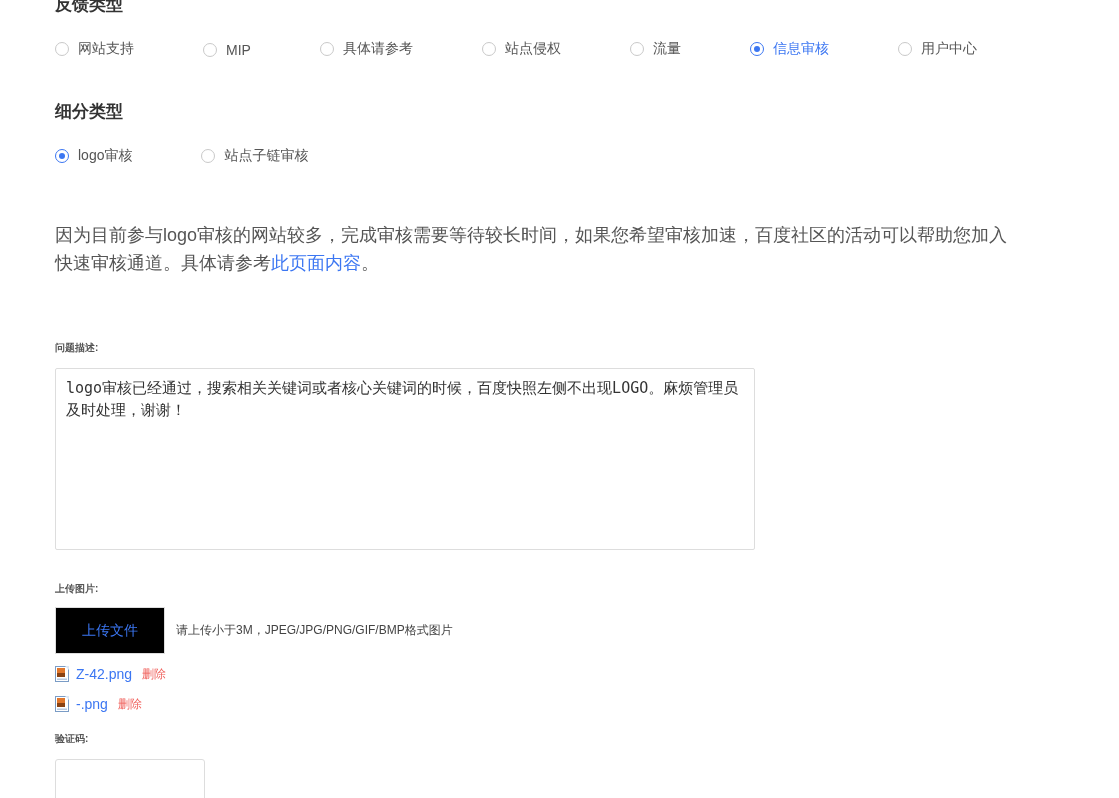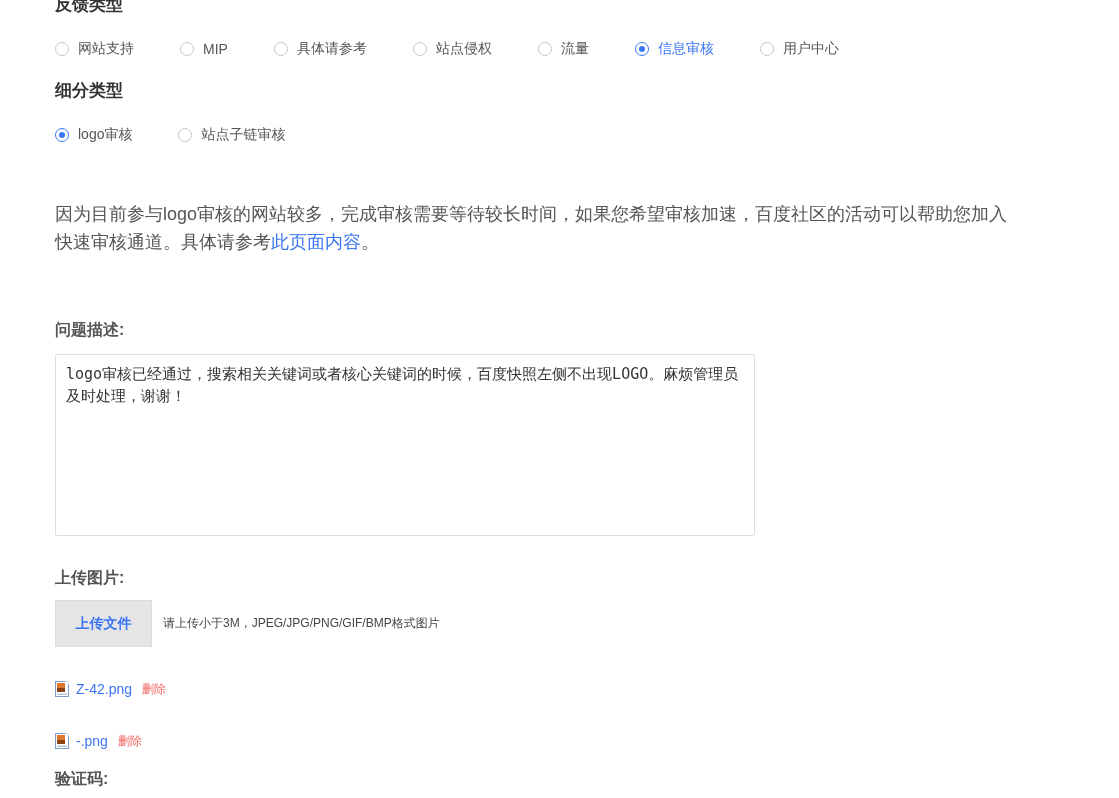--- a/index.html
+++ b/index.html
@@ -9,53 +9,53 @@
     --body:#555555;
     --border:#DDDDDD;
   }
   *{box-sizing:border-box;margin:0;padding:0;}
   html,body{width:1119px;height:798px;overflow:hidden;background:#fff;
     font-family:"Liberation Sans",sans-serif;}
   .page{padding-left:55px;position:relative;width:1119px;height:798px;}
 
   .section-title{font-size:17px;font-weight:bold;color:var(--heading);}
   .title-top{margin-top:-7px;}          
-  .title-sub{margin-top:21px;}
+  .title-sub{margin-top:42px;}
 
-  .options-row{display:flex;align-items:center;margin-top:24px;}
+  .options-row{display:flex;align-items:flex-end;margin-top:24px;gap:23px;}
   .option{display:inline-flex;align-items:center;margin-right:46px;cursor:pointer;}
   .radio{width:14px;height:14px;border:1px solid #c9c9c9;border-radius:50%;
     background:#fff;margin-right:9px;position:relative;flex:0 0 auto;}
   .option.checked .radio{border-color:var(--blue);}
   .option.checked .radio::after{content:"";position:absolute;left:3px;top:3px;
     width:6px;height:6px;border-radius:50%;background:var(--blue);}
   .opt-label{font-size:14px;color:var(--body);}
   .group1 .option.checked .opt-label{color:var(--blue);}
 
   .notice{margin-top:56px;font-size:18px;color:var(--body);line-height:28px;
     max-width:960px;}
   .notice a{color:var(--blue);text-decoration:none;cursor:pointer;}
 
-  .field-label{font-size:16px;font-weight:bold;color:var(--body);}
+  .field-label{font-size:10px;font-weight:bold;color:var(--body);}
   .label-problem{margin-top:64px;}
   .label-upload{margin-top:32px;}
   .label-captcha{margin-top:18px;}
 
   .problem-textarea{display:block;margin-top:13px;width:700px;height:182px;
     border:1px solid var(--border);border-radius:2px;padding:8px 10px;
     font-family:"DejaVu Sans Mono","Liberation Mono",monospace;
     font-size:15px;line-height:22px;color:#333;resize:none;outline:none;background:#fff;}
 
   .upload-row{display:flex;align-items:center;margin-top:11px;}
-  .upload-btn{width:97px;height:47px;background:#e5e5e5;border:1px solid var(--border);
+  .upload-btn{width:110px;height:47px;background:#000000;border:1px solid var(--border);
     color:var(--blue);font-size:14px;cursor:pointer;
-    font-family:"Liberation Sans",sans-serif;font-weight:bold;}
+    font-family:"Liberation Sans",sans-serif;}
   .upload-hint{font-size:12px;color:#444;margin-left:11px;}
 
-  .file-row{display:flex;align-items:center;margin-top:32px;height:20px;}
+  .file-row{display:flex;align-items:center;margin-top:10px;height:20px;}
   .file-icon{width:14px;height:16px;margin-right:7px;flex:0 0 auto;}
   .file-name{font-size:14px;color:var(--blue);text-decoration:none;cursor:pointer;}
   .file-delete{font-size:12px;color:var(--red);text-decoration:none;cursor:pointer;
     margin-left:10px;}
 
   .captcha-row{display:flex;align-items:flex-start;margin-top:13px;}
   .captcha-input{width:150px;height:60px;border:1px solid var(--border);
     border-radius:3px;outline:none;padding:6px 8px;font-size:14px;color:#333;
     font-family:"Liberation Sans",sans-serif;}
 </style>

